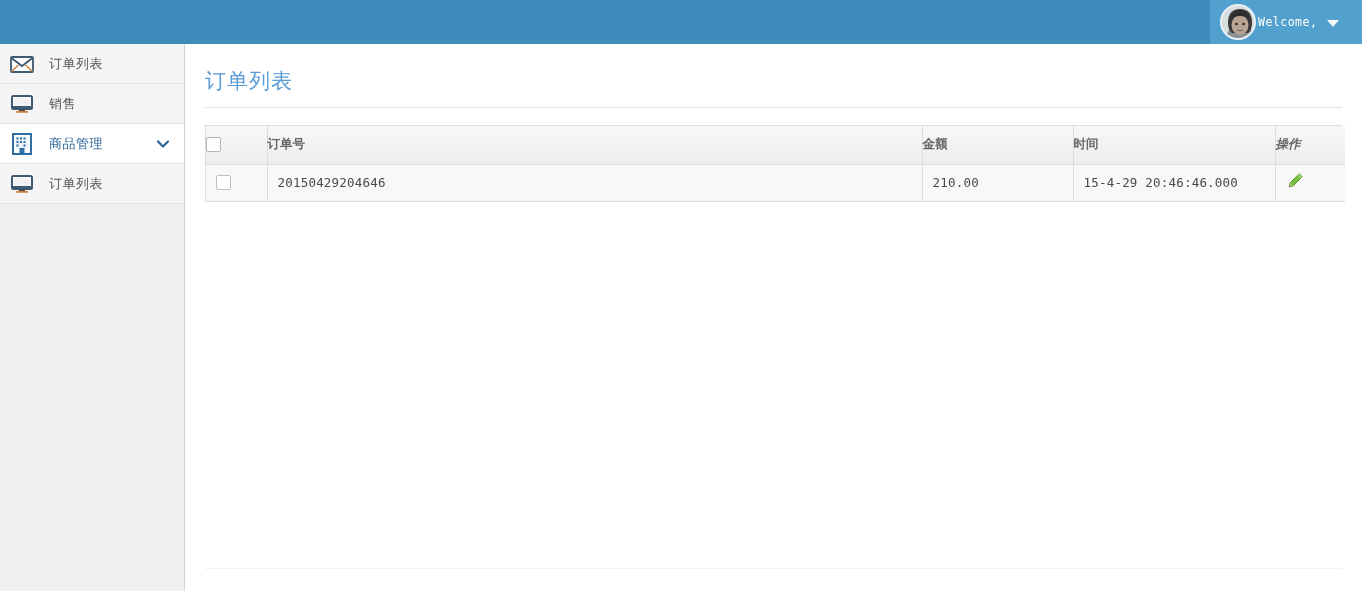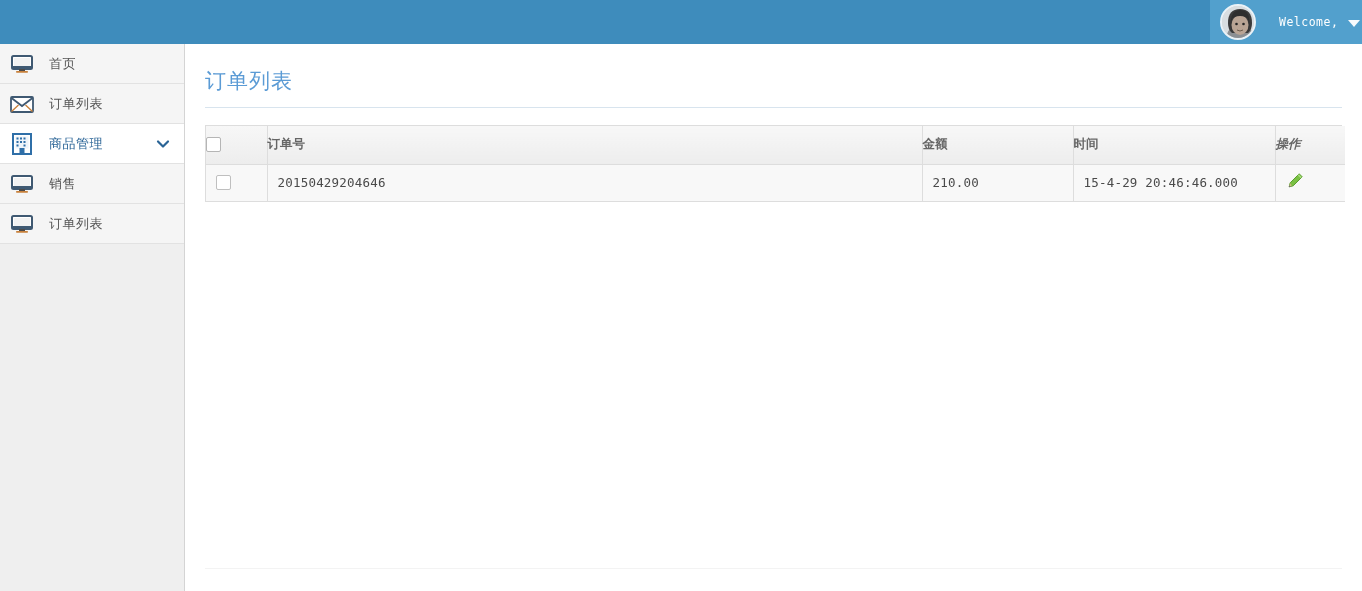--- a/index.html
+++ b/index.html
@@ -30,21 +30,21 @@
     overflow: hidden;
     flex: 0 0 36px;
     background: #cfd6da;
     border: 2px solid #eaf2f7;
   }
   .avatar svg { display: block; }
   .welcome-text {
     color: #ffffff;
     font-family: "DejaVu Sans Mono", "Liberation Mono", monospace;
     font-size: 11.5px;
-    margin-left: 23px;
+    margin-left: 2px;
     letter-spacing: 0.5px;
     white-space: nowrap;
   }
   .caret-down {
     margin-left: 10px;
     width: 0; height: 0;
     border-left: 6px solid transparent;
     border-right: 6px solid transparent;
     border-top: 7px solid #ffffff;
     opacity: .95;
@@ -191,42 +191,43 @@
         <path d="M15 24 Q18 26 21 24" stroke="#6b5a4c" stroke-width="1" fill="none"></path>
       </svg>
     </div>
     <div class="welcome-text">Welcome,</div>
     <div class="caret-down"></div>
   </div>
 </div>
 
 <div class="sidebar">
 
+
+  <div class="nav-item">
+    <span class="nav-icon">
+      <svg width="24" height="18" viewBox="0 0 24 18">
+        <rect x="1" y="2" width="22" height="15" rx="1" fill="#ffffff" stroke="#3f5972" stroke-width="1.8"></rect>
+        <path d="M1.5 3 L12 11 L22.5 3" fill="none" stroke="#3f5972" stroke-width="1.8"></path>
+        <path d="M1.5 16.5 L8.5 10 M22.5 16.5 L15.5 10" fill="none" stroke="#c8813c" stroke-width="1.4"></path>
+      </svg>
+    </span>
+    <span class="nav-label">订单列表</span>
+  </div>
+
   <div class="nav-item">
     <span class="nav-icon">
       <svg width="22" height="18" viewBox="0 0 22 18">
         <rect x="1" y="1" width="20" height="13" rx="1.5" fill="#ffffff" stroke="#3f5972" stroke-width="2"></rect>
         <rect x="3" y="3" width="16" height="9" fill="#f2f2f2"></rect>
         <rect x="1" y="11" width="20" height="3" fill="#3f5972"></rect>
         <rect x="8" y="14" width="6" height="2.5" fill="#4a4a4a"></rect>
         <rect x="5" y="16" width="12" height="1.8" rx="0.8" fill="#c8813c"></rect>
       </svg>
     </span>
-    <span class="nav-label">首页</span>
-  </div>
-
-  <div class="nav-item">
-    <span class="nav-icon">
-      <svg width="24" height="18" viewBox="0 0 24 18">
-        <rect x="1" y="2" width="22" height="15" rx="1" fill="#ffffff" stroke="#3f5972" stroke-width="1.8"></rect>
-        <path d="M1.5 3 L12 11 L22.5 3" fill="none" stroke="#3f5972" stroke-width="1.8"></path>
-        <path d="M1.5 16.5 L8.5 10 M22.5 16.5 L15.5 10" fill="none" stroke="#c8813c" stroke-width="1.4"></path>
-      </svg>
-    </span>
-    <span class="nav-label">订单列表</span>
+    <span class="nav-label">销售</span>
   </div>
 
   <div class="nav-item active">
     <span class="nav-icon">
       <svg width="20" height="22" viewBox="0 0 20 22">
         <rect x="1" y="1" width="18" height="20" fill="#ffffff" stroke="#2f6fa8" stroke-width="2"></rect>
         <rect x="3.5" y="3.5" width="13" height="12" fill="#eef4fa"></rect>
         <g fill="#2f6fa8">
           <rect x="4.5" y="4.5" width="2" height="2"></rect>
             <rect x="8" y="4.5" width="2" height="2"></rect>
@@ -239,33 +240,20 @@
         </g>
         <rect x="7.5" y="15" width="5" height="6" fill="#2f6fa8"></rect>
       </svg>
     </span>
     <span class="nav-label">商品管理</span>
     <span class="nav-chevron">
       <svg width="14" height="14" viewBox="0 0 14 14">
         <path d="M2 4.5 L7 9.5 L12 4.5" fill="none" stroke="#2a6496" stroke-width="2.2" stroke-linecap="round" stroke-linejoin="round"></path>
       </svg>
     </span>
-  </div>
-
-  <div class="nav-item">
-    <span class="nav-icon">
-      <svg width="22" height="18" viewBox="0 0 22 18">
-        <rect x="1" y="1" width="20" height="13" rx="1.5" fill="#ffffff" stroke="#3f5972" stroke-width="2"></rect>
-        <rect x="3" y="3" width="16" height="9" fill="#f2f2f2"></rect>
-        <rect x="1" y="11" width="20" height="3" fill="#3f5972"></rect>
-        <rect x="8" y="14" width="6" height="2.5" fill="#4a4a4a"></rect>
-        <rect x="5" y="16" width="12" height="1.8" rx="0.8" fill="#c8813c"></rect>
-      </svg>
-    </span>
-    <span class="nav-label">销售</span>
   </div>
 
   <div class="nav-item">
     <span class="nav-icon">
       <svg width="22" height="18" viewBox="0 0 22 18">
         <rect x="1" y="1" width="20" height="13" rx="1.5" fill="#ffffff" stroke="#3f5972" stroke-width="2"></rect>
         <rect x="3" y="3" width="16" height="9" fill="#f2f2f2"></rect>
         <rect x="1" y="11" width="20" height="3" fill="#3f5972"></rect>
         <rect x="8" y="14" width="6" height="2.5" fill="#4a4a4a"></rect>
         <rect x="5" y="16" width="12" height="1.8" rx="0.8" fill="#c8813c"></rect>

